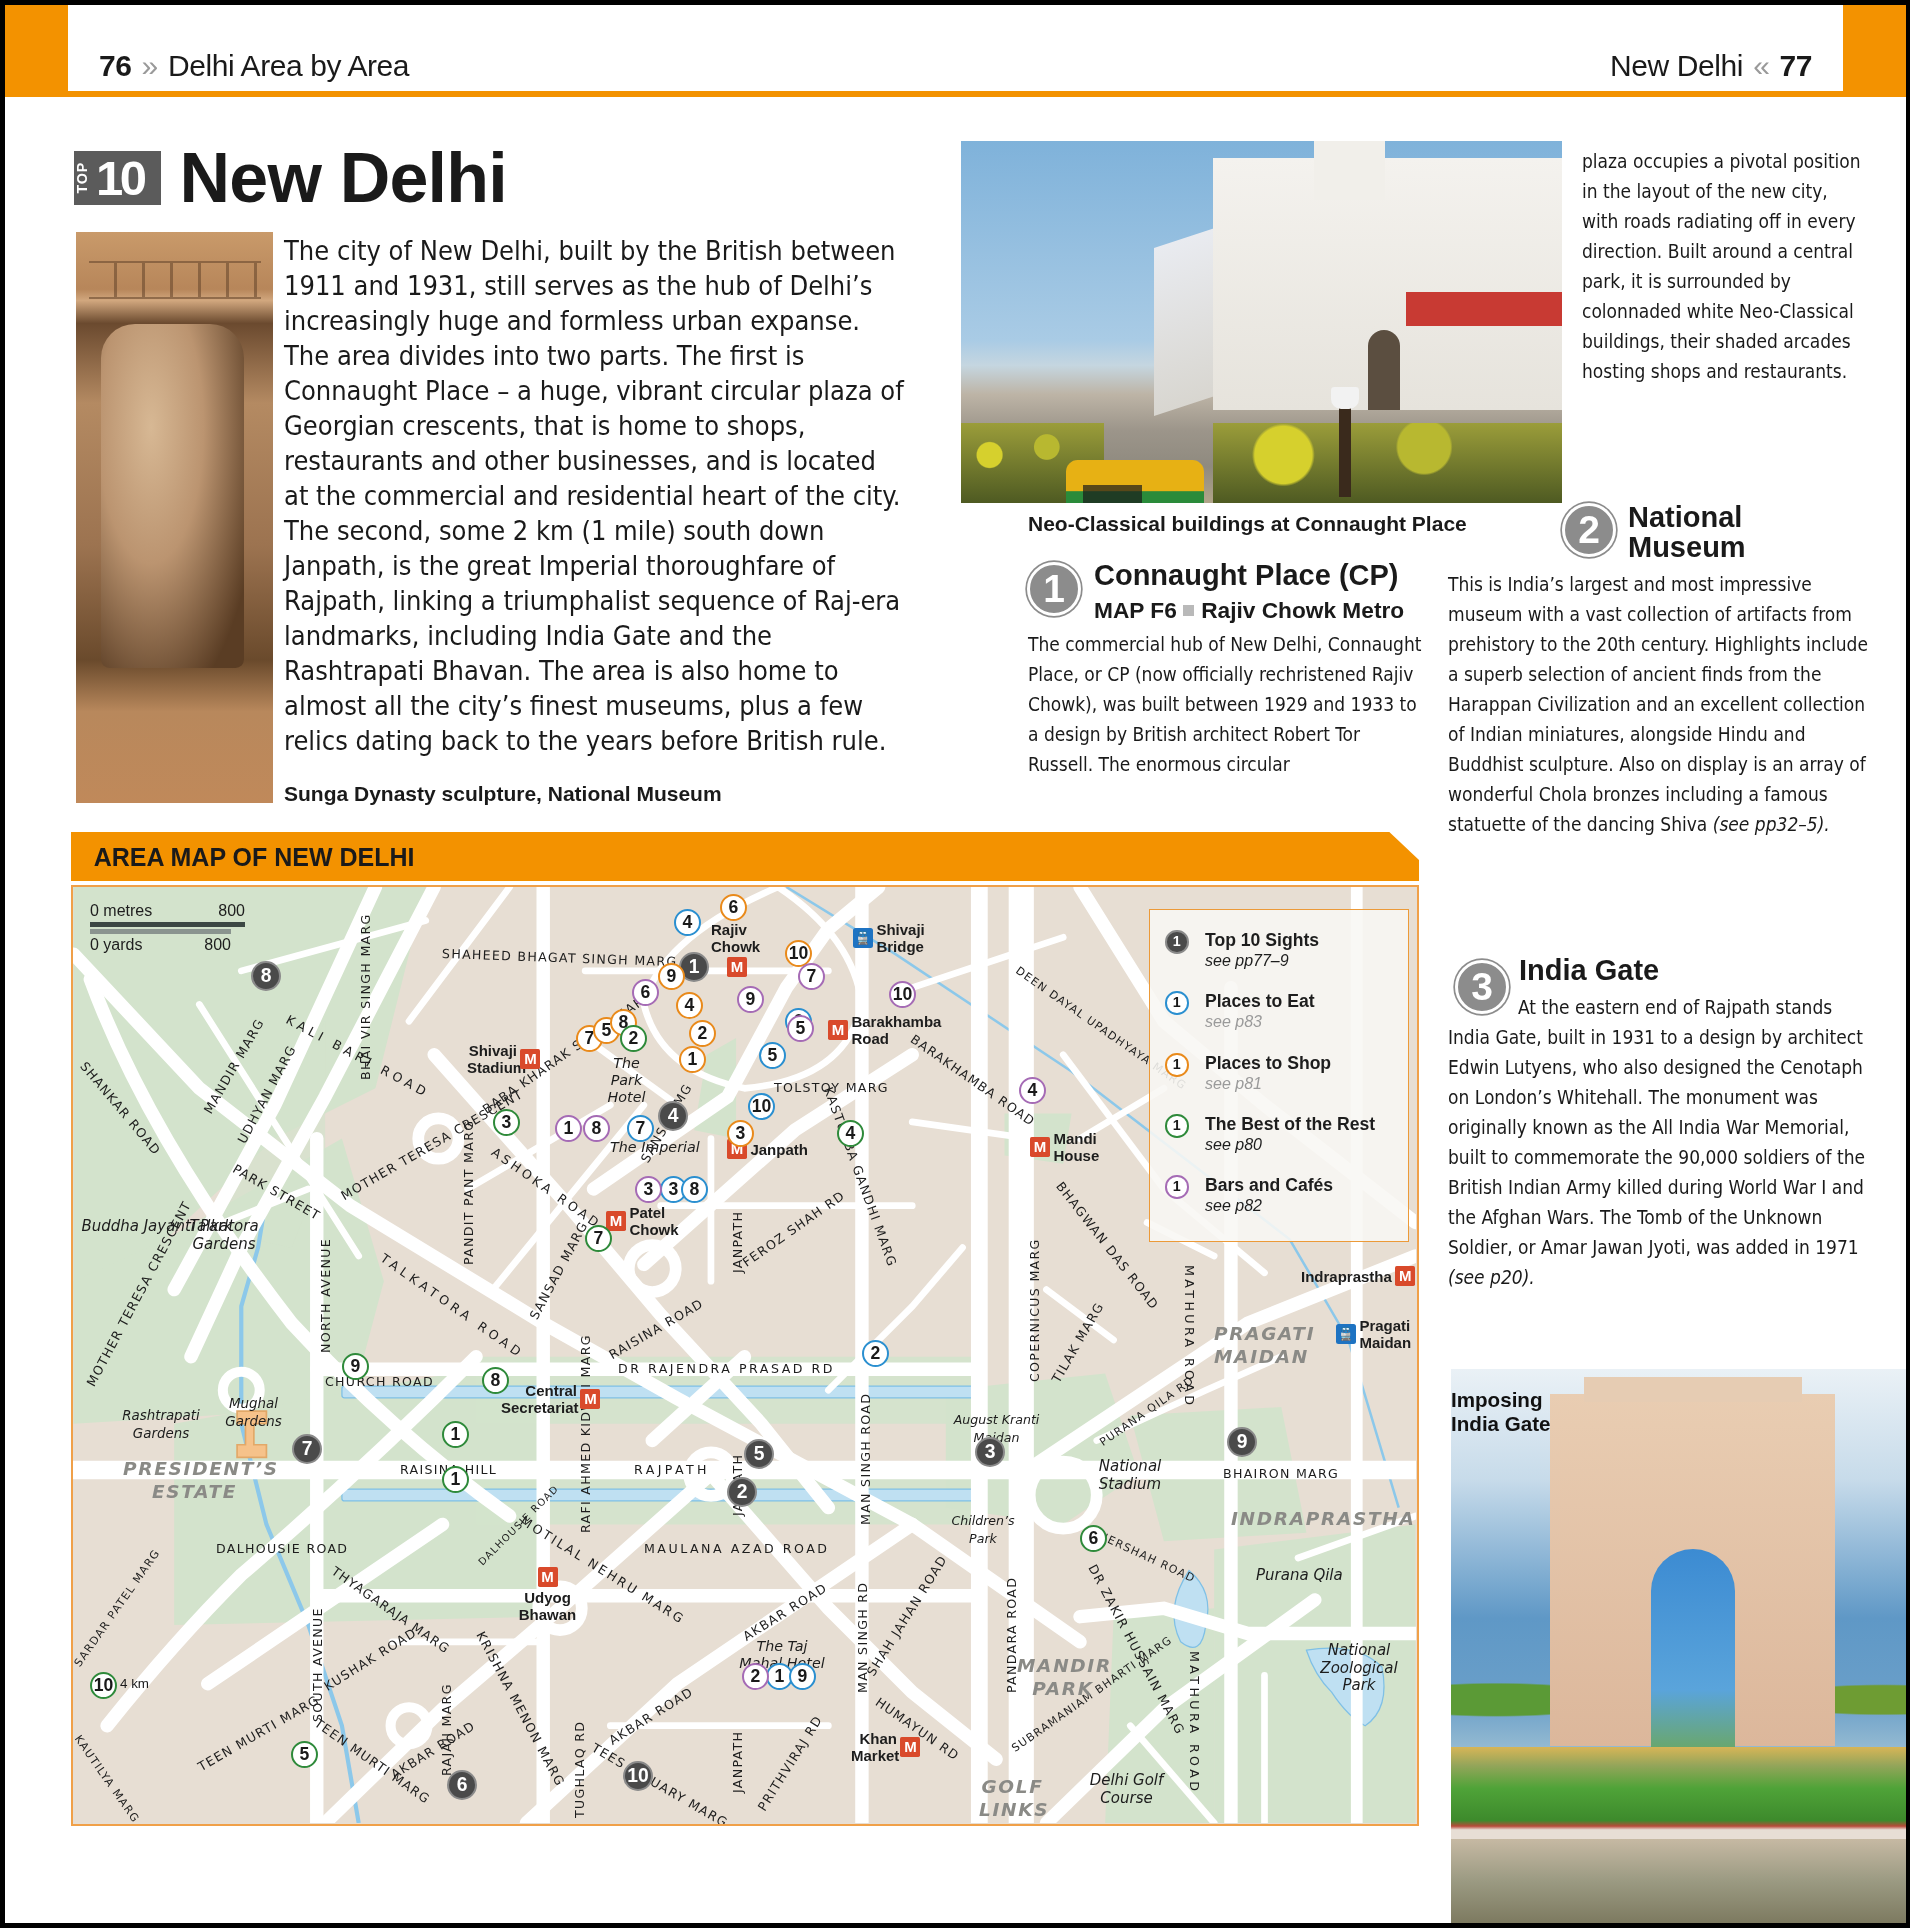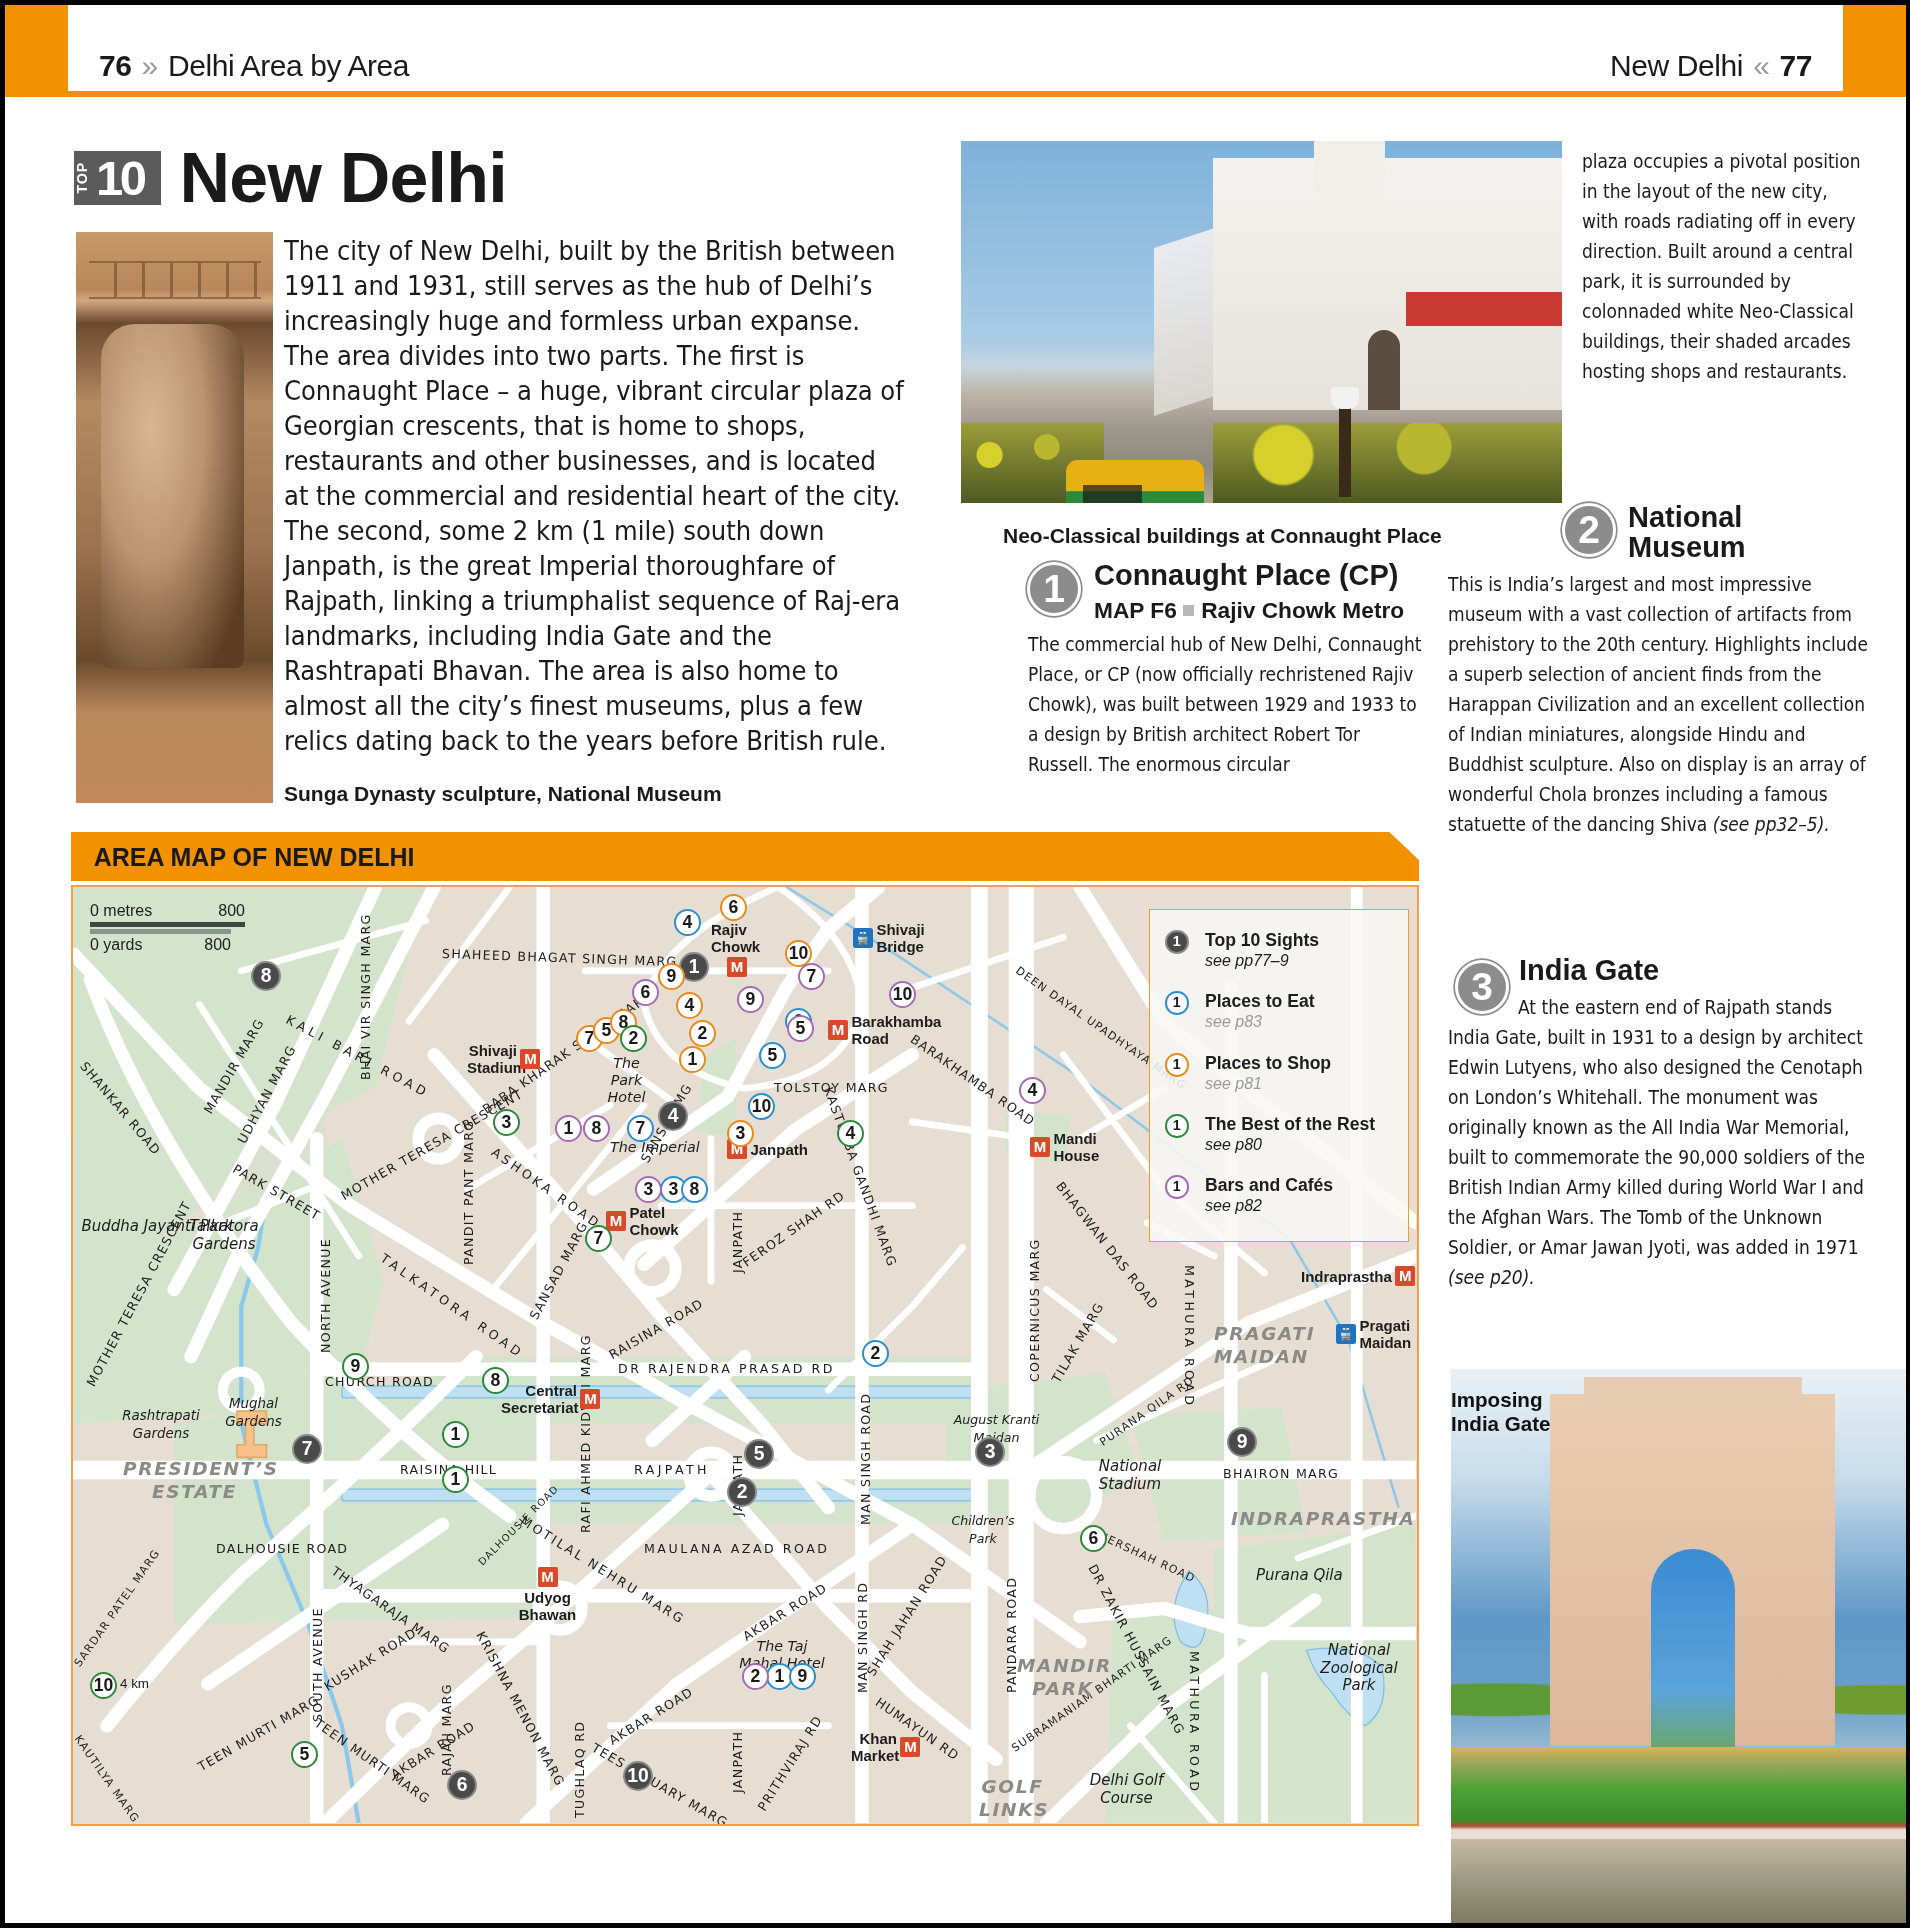--- a/index.html
+++ b/index.html
@@ -123,21 +123,21 @@
 
   <div class="cp-photo">
     <div class="wing"></div>
     <div class="bldg"></div>
     <div class="arch"></div>
     <div class="shrub" style="left:0;width:143px;"></div>
     <div class="shrub" style="left:252px;width:352px;"></div>
     <div class="tuk"></div>
     <div class="lamp"></div>
   </div>
-  <div class="caption" style="left:998px; top:507px; font-size:21px;margin-top:12px;">Neo-Classical buildings at Connaught Place</div>
+  <div class="caption" style="left:1023px; top:507px; font-size:21px;">Neo-Classical buildings at Connaught Place</div>
 
   <div class="num-badge" style="left:1022px; top:557px;">1</div>
   <div class="sight-heading" style="left:1089px; top:555px;">Connaught Place (CP)</div>
   <div class="sight-sub" style="left:1089px; top:592px;">
     <span>MAP F6</span><span class="sq"></span><span>Rajiv Chowk Metro</span>
   </div>
   <div class="col-text" style="left:1023px; top:624px; width:394px;">The commercial hub of New Delhi, Connaught Place, or CP (now officially rechristened Rajiv Chowk), was built between 1929 and 1933 to a design by British architect Robert Tor Russell. The enormous circular</div>
   <div class="col-text" style="left:1577px; top:141px; width:285px;">plaza occupies a pivotal position in the layout of the new city, with roads radiating off in every direction. Built around a central park, it is surrounded by colonnaded white Neo-Classical buildings, their shaded arcades hosting shops and restaurants.</div>
 
   <div class="num-badge" style="left:1557px; top:498px;">2</div>

